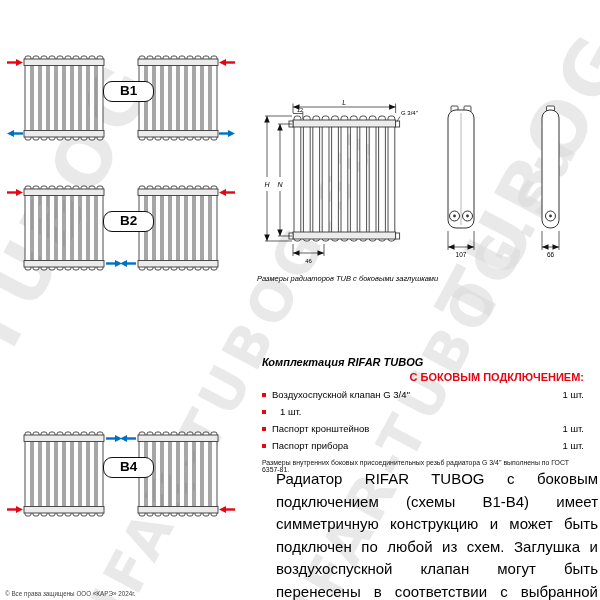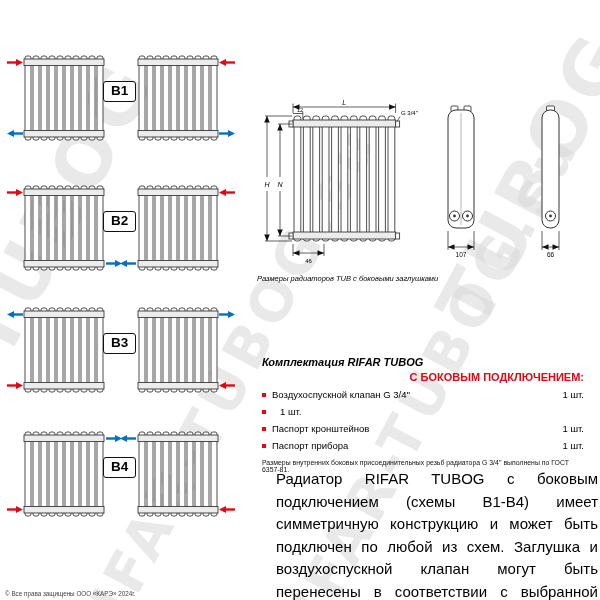--- a/index.html
+++ b/index.html
@@ -6,21 +6,21 @@
   .page{position:relative;width:600px;height:600px;background:#fff;overflow:hidden;
         font-family:"Liberation Sans",sans-serif;color:#000;margin:0 auto;}
   .watermark{position:absolute;z-index:0;font-weight:bold;white-space:nowrap;
              color:#dbdbdb;opacity:.6;letter-spacing:6px;transform-origin:0 0;
              font-family:"DejaVu Sans",sans-serif;user-select:none;}
   .layer{position:absolute;z-index:1;}
   .title{top:8px;right:14px;text-align:right;font-size:18px;font-weight:bold;
          line-height:1.18;letter-spacing:.4px;}
   .scheme-row{position:absolute;left:6px;width:236px;height:96px;z-index:1;}
   .scheme-label{position:absolute;left:97px;top:31px;border:1.6px solid #111;
-                border-radius:3px;padding:1px 7px;font-weight:bold;font-size:13.5px;
+                border-radius:9px;padding:1px 16px;font-weight:bold;font-size:13.5px;
                 background:#fff;line-height:1.25;}
   .c-red{color:#e30613;}
   .c-blue{color:#0070c0;}
   .tube{fill:#fdfdfd;stroke:#3b3b3b;stroke-width:.9;}
   .hdr{fill:#ececec;stroke:#3b3b3b;stroke-width:.9;}
   .dline{stroke:#1c1c1c;stroke-width:.7;fill:none;}
   .dtext{font-family:"Liberation Sans",sans-serif;fill:#000;}
   .caption{left:257px;top:274px;font-size:7.5px;font-style:italic;width:220px;}
   .equip{left:262px;top:356px;width:322px;font-size:9.5px;}
   .equip-title{font-size:11px;font-weight:bold;font-style:italic;}
@@ -86,31 +86,20 @@
       <use href="#rad80" x="18" y="6"></use>
       <use href="#rad80" x="132" y="6"></use>
       <use href="#flow-arrow" class="c-red" transform="translate(1,12.5)"></use>
       <use href="#flow-arrow" class="c-blue" transform="translate(100,83.5)"></use>
       <use href="#flow-arrow" class="c-red" transform="translate(229,12.5) rotate(180)"></use>
       <use href="#flow-arrow" class="c-blue" transform="translate(130,83.5) rotate(180)"></use>
     </svg>
     <div class="scheme-label">В2</div>
   </div>
 
-  <div class="scheme-row" style="top:302px">
-    <svg width="234" height="96" viewBox="0 0 234 96">
-      <use href="#rad80" x="18" y="6"></use>
-      <use href="#rad80" x="132" y="6"></use>
-      <use href="#flow-arrow" class="c-blue" transform="translate(17,12.5) rotate(180)"></use>
-      <use href="#flow-arrow" class="c-red" transform="translate(1,83.5)"></use>
-      <use href="#flow-arrow" class="c-blue" transform="translate(213,12.5)"></use>
-      <use href="#flow-arrow" class="c-red" transform="translate(229,83.5) rotate(180)"></use>
-    </svg>
-    <div class="scheme-label">В3</div>
-  </div>
 
   <div class="scheme-row" style="top:426px">
     <svg width="234" height="96" viewBox="0 0 234 96">
       <use href="#rad80" x="18" y="6"></use>
       <use href="#rad80" x="132" y="6"></use>
       <use href="#flow-arrow" class="c-blue" transform="translate(100,12.5)"></use>
       <use href="#flow-arrow" class="c-red" transform="translate(1,83.5)"></use>
       <use href="#flow-arrow" class="c-blue" transform="translate(130,12.5) rotate(180)"></use>
       <use href="#flow-arrow" class="c-red" transform="translate(229,83.5) rotate(180)"></use>
     </svg>

